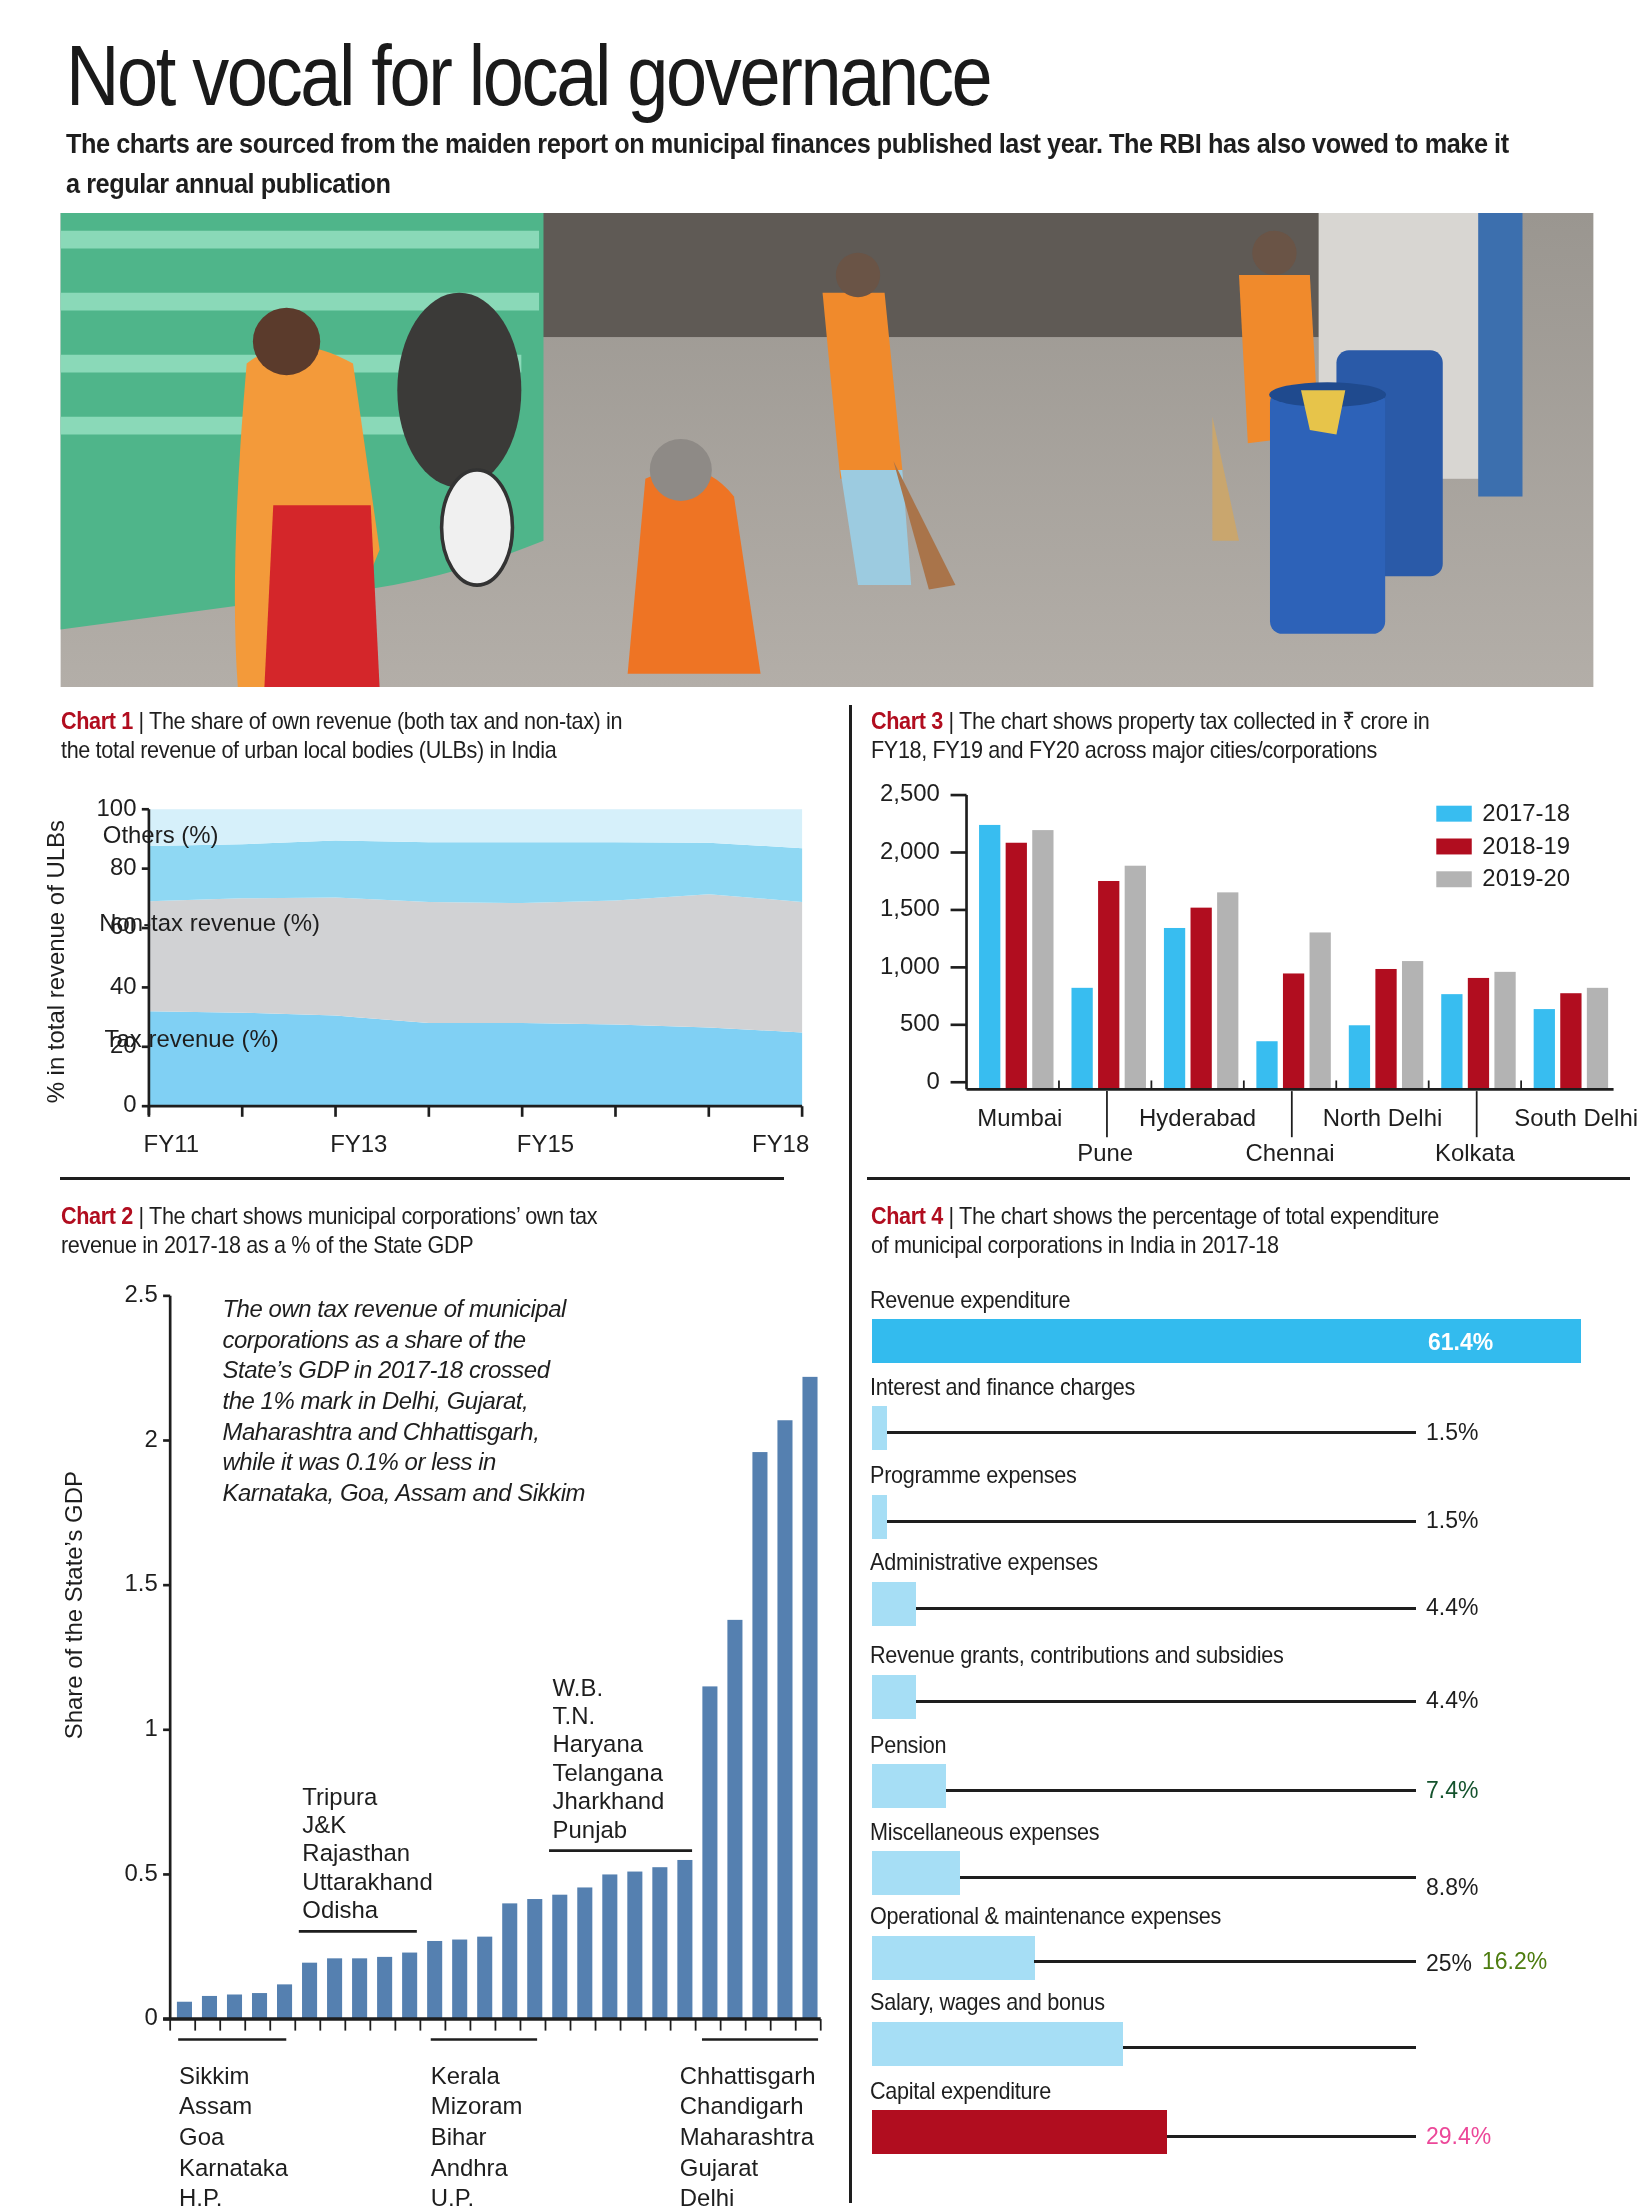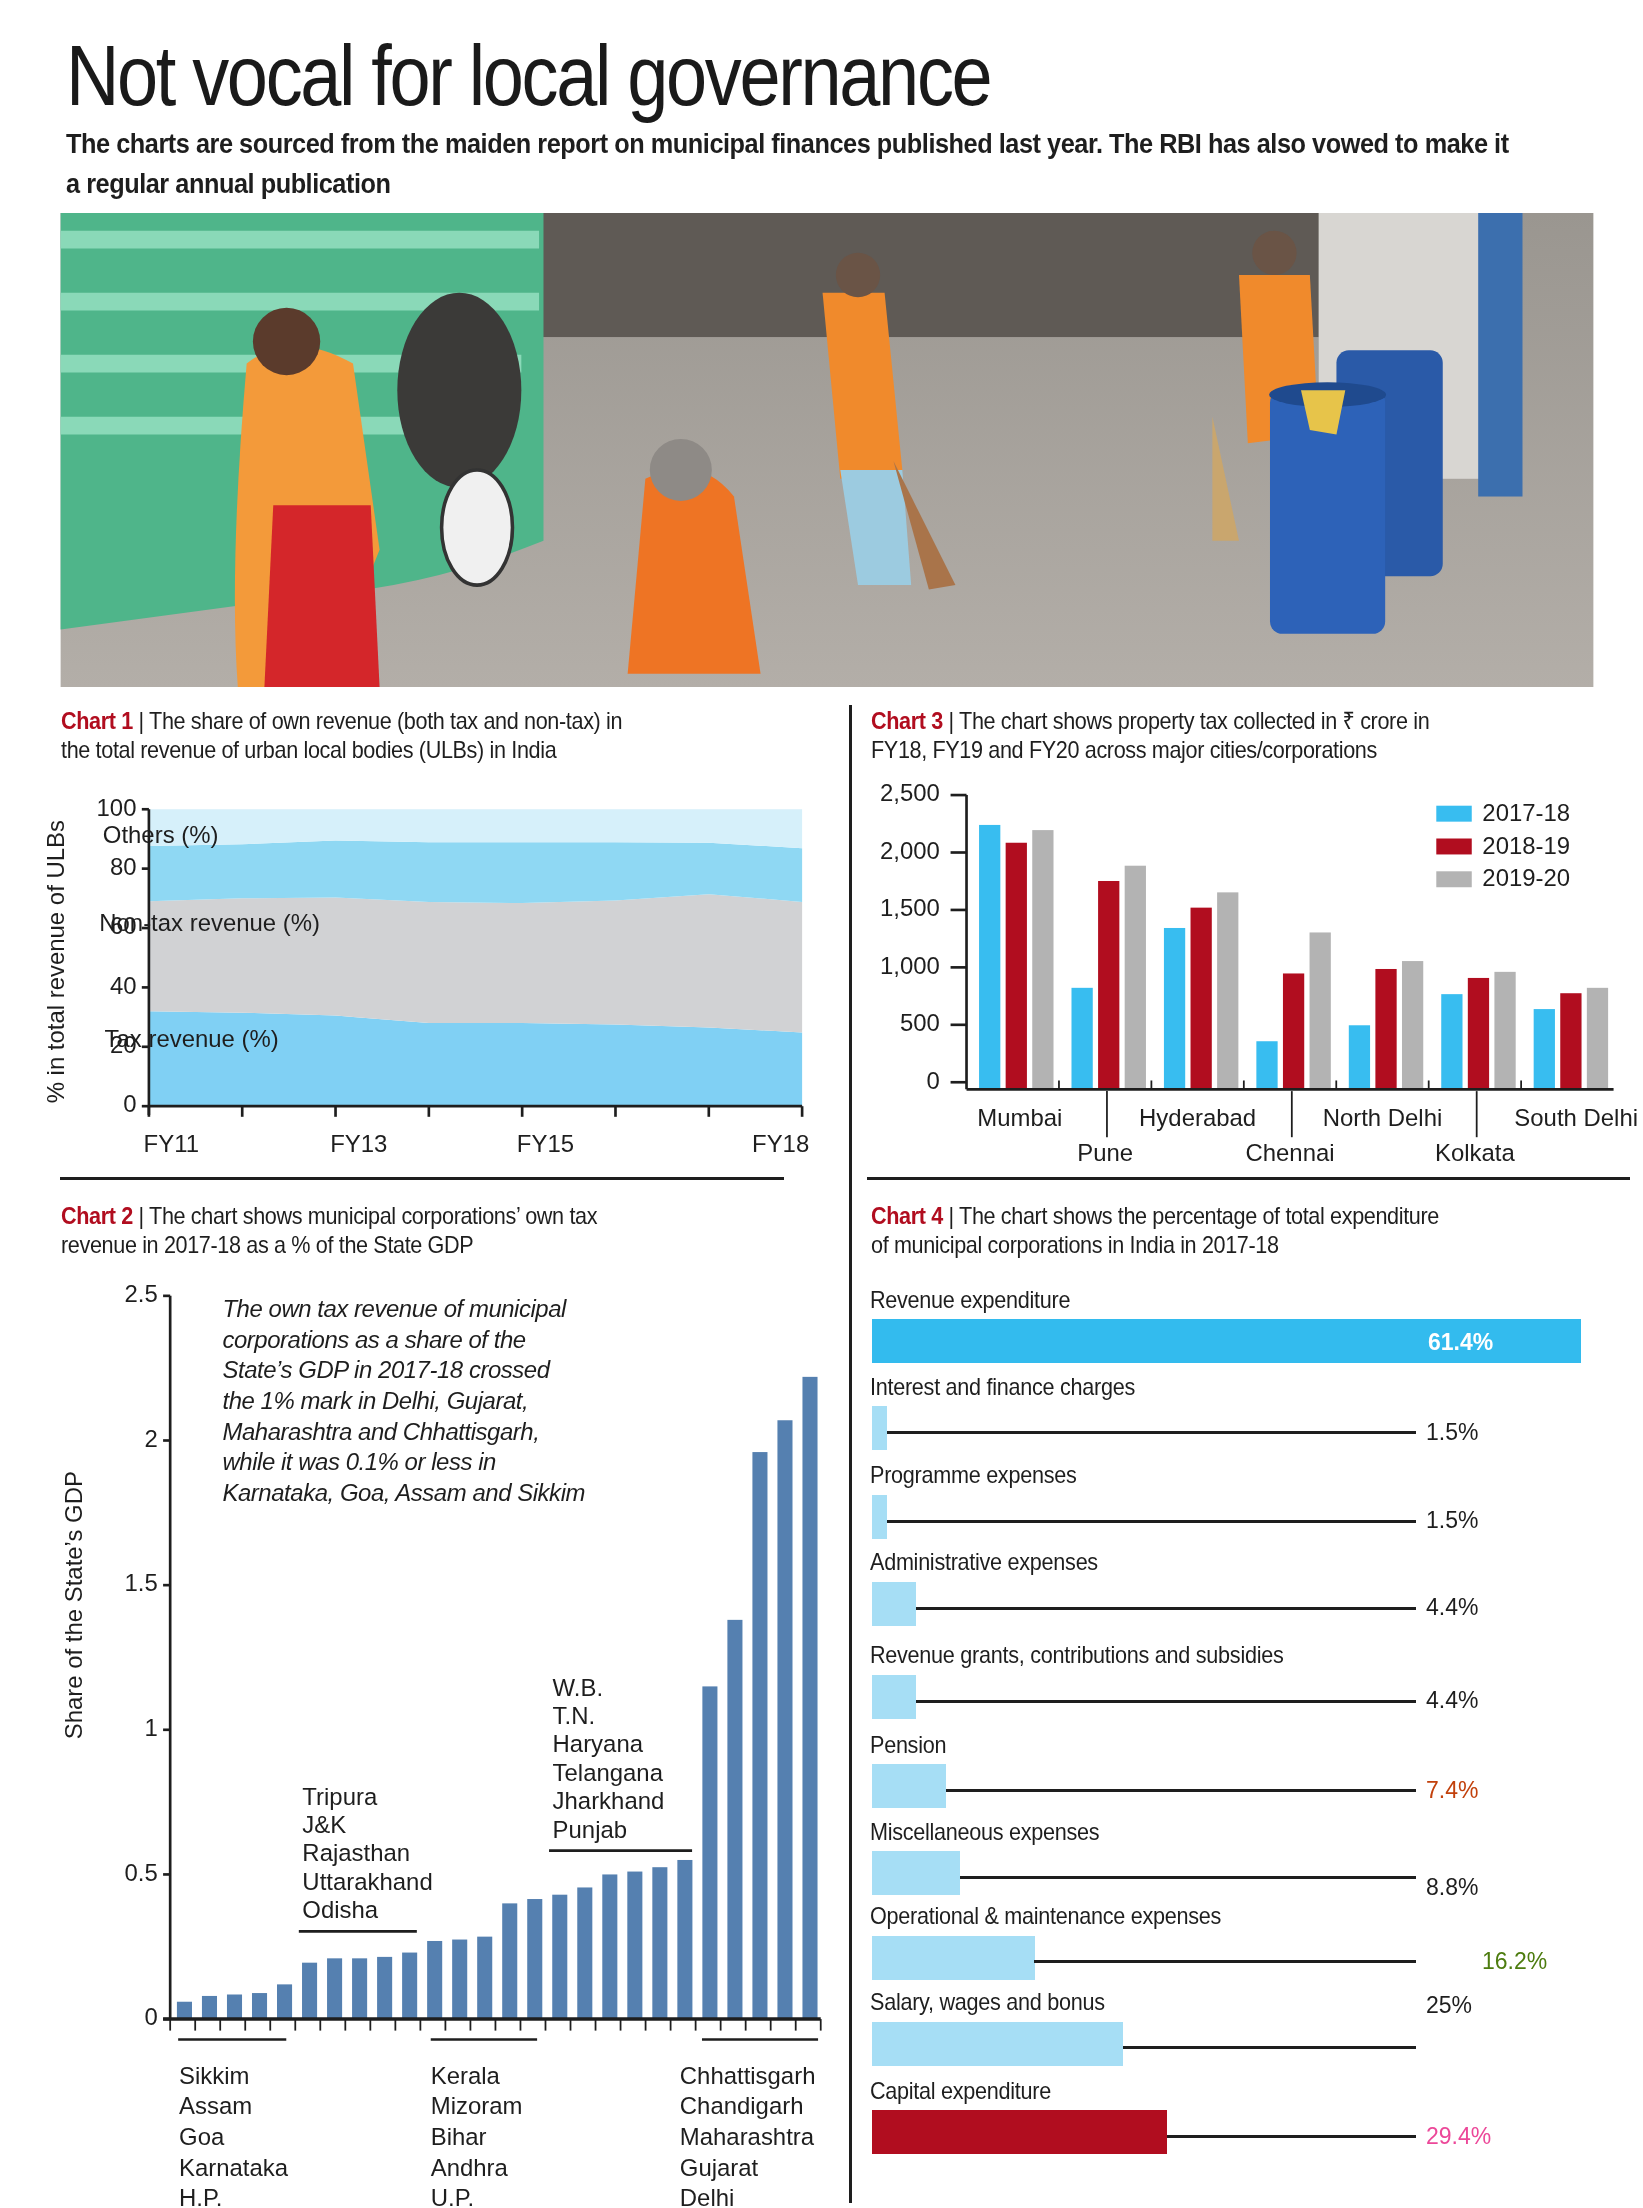--- a/index.html
+++ b/index.html
@@ -308,31 +308,31 @@
     <div class="abs" style="left: 872px; top: 1582px; width: 44px; height: 44px; background: rgb(166, 222, 245);"></div>
     <div class="abs" style="left: 916px; top: 1607px; width: 500px; height: 2.7px; background: rgb(30, 30, 30);"></div>
     <div class="abs c4-val" style="left: 1426px; top: 1594px; color: rgb(30, 30, 30);">4.4%</div>
     <div class="abs c4-label" style="left: 870px; top: 1641px;">Revenue grants, contributions and subsidies</div>
     <div class="abs" style="left: 872px; top: 1675px; width: 44px; height: 44px; background: rgb(166, 222, 245);"></div>
     <div class="abs" style="left: 916px; top: 1700px; width: 500px; height: 2.7px; background: rgb(30, 30, 30);"></div>
     <div class="abs c4-val" style="left: 1426px; top: 1687px; color: rgb(30, 30, 30);">4.4%</div>
     <div class="abs c4-label" style="left: 870px; top: 1731px;">Pension</div>
     <div class="abs" style="left: 872px; top: 1764px; width: 74px; height: 44px; background: rgb(166, 222, 245);"></div>
     <div class="abs" style="left: 946px; top: 1789px; width: 470px; height: 2.7px; background: rgb(30, 30, 30);"></div>
-    <div class="abs c4-val" style="left: 1426px; top: 1777px; color: #c2410c;">7.4%</div>
+    <div class="abs c4-val" style="left: 1426px; top: 1777px; color: #14532d;">7.4%</div>
     <div class="abs c4-label" style="left: 870px; top: 1818px;">Miscellaneous expenses</div>
     <div class="abs" style="left: 872px; top: 1851px; width: 88px; height: 44px; background: rgb(166, 222, 245);"></div>
     <div class="abs" style="left: 960px; top: 1876px; width: 456px; height: 2.7px; background: rgb(30, 30, 30);"></div>
     <div class="abs c4-val" style="left: 1426px; top: 1874px; color: rgb(30, 30, 30);">8.8%</div>
     <div class="abs c4-label" style="left: 870px; top: 1902px;">Operational &amp; maintenance expenses</div>
     <div class="abs" style="left: 872px; top: 1936px; width: 163px; height: 44px; background: rgb(166, 222, 245);"></div>
     <div class="abs" style="left: 1034px; top: 1960px; width: 382px; height: 2.7px; background: rgb(30, 30, 30);"></div>
     <div class="abs c4-val" style="left: 1482px; top: 1948px; color: #4d7c0f;">16.2%</div>
     <div class="abs c4-label" style="left: 870px; top: 1988px;">Salary, wages and bonus</div>
     <div class="abs" style="left: 872px; top: 2022px; width: 251px; height: 44px; background: rgb(166, 222, 245);"></div>
     <div class="abs" style="left: 1123px; top: 2046px; width: 293px; height: 2.7px; background: rgb(30, 30, 30);"></div>
-    <div class="abs c4-val" style="left: 1426px; top: 1992px; color: rgb(30, 30, 30);">25%</div>
+    <div class="abs c4-val" style="left: 1426px; top: 1950px; color: rgb(30, 30, 30);">25%</div>
     <div class="abs c4-label" style="left: 870px; top: 2077px;">Capital expenditure</div>
     <div class="abs" style="left: 872px; top: 2110px; width: 295px; height: 44px; background: rgb(177, 13, 31);"></div>
     <div class="abs" style="left: 1167px; top: 2135px; width: 249px; height: 2.7px; background: rgb(30, 30, 30);"></div>
     <div class="abs c4-val" style="left: 1426px; top: 2123px; color: #ec4899;">29.4%</div>
   </div>
 
 
 </body></html>

